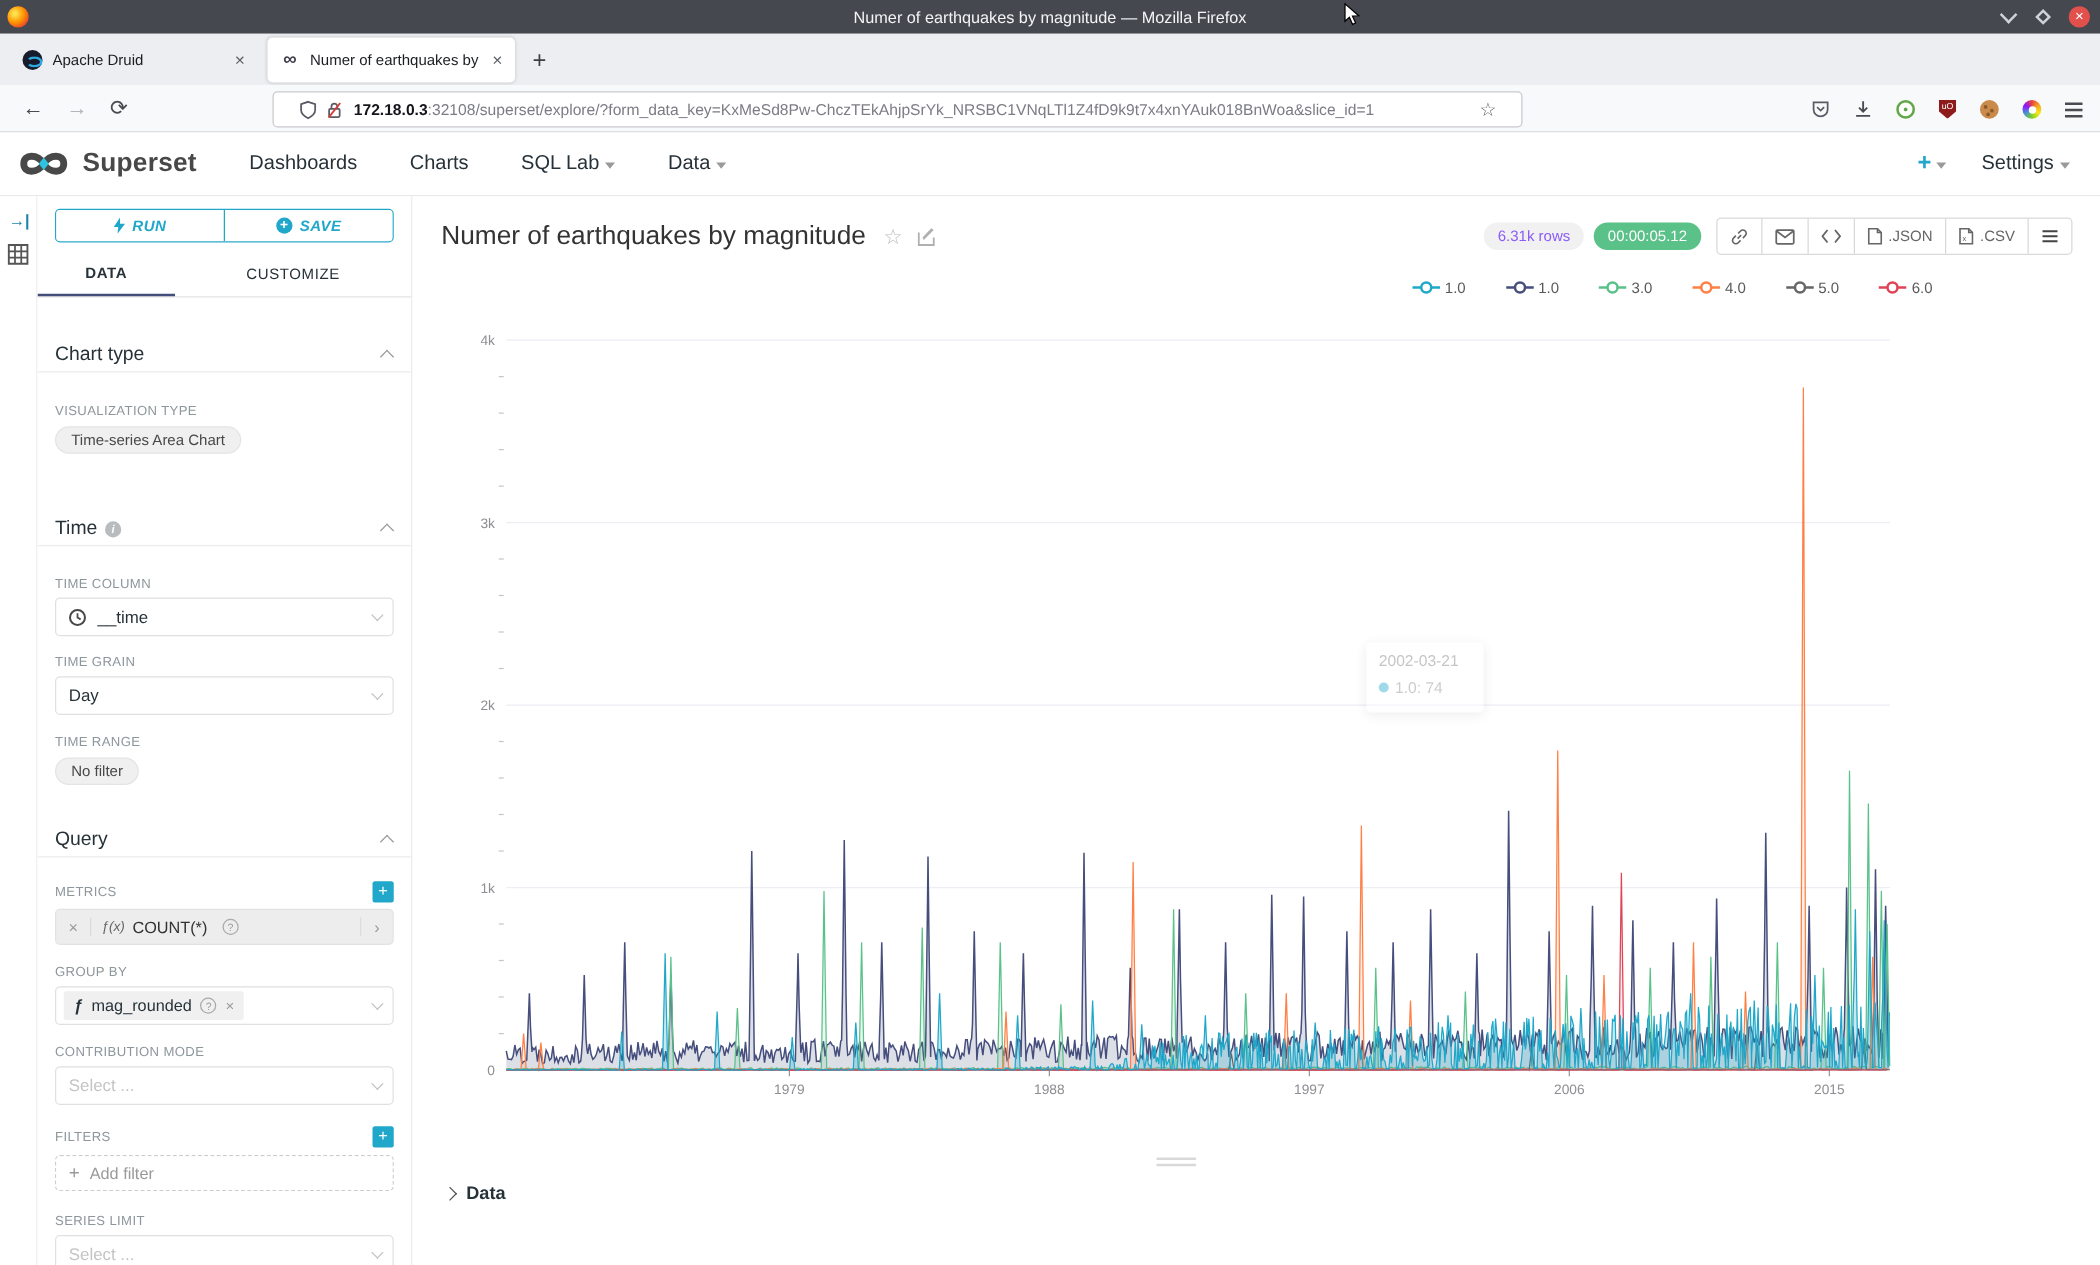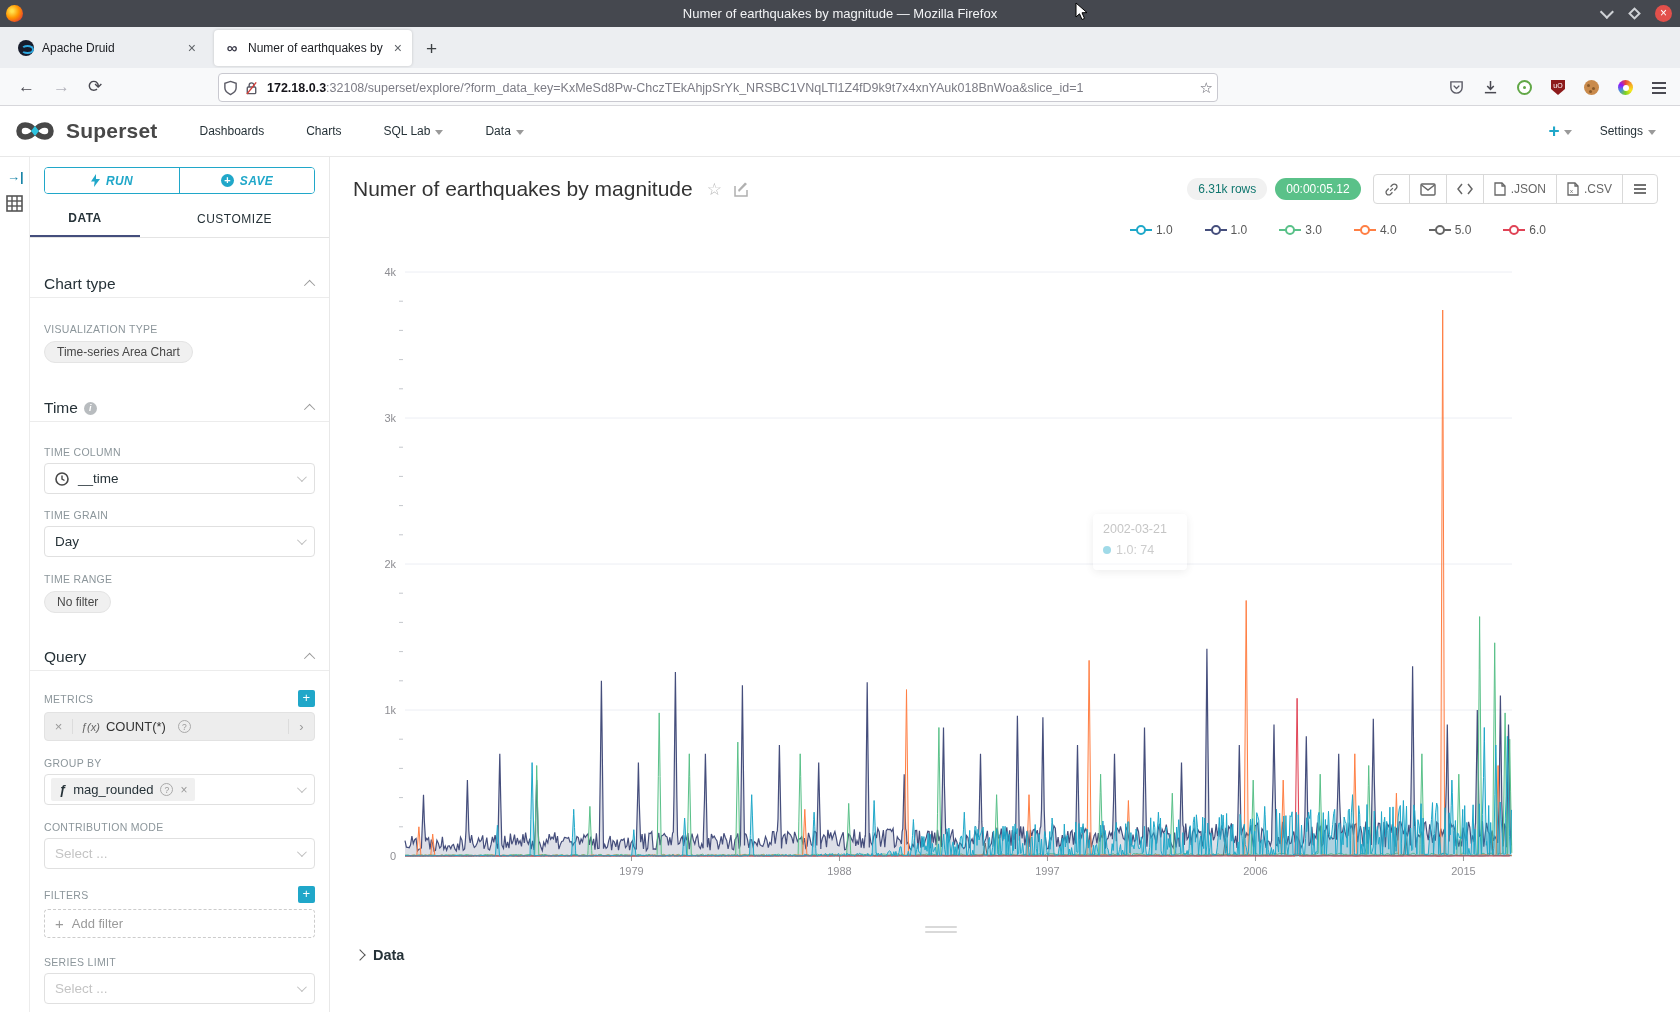--- a/index.html
+++ b/index.html
@@ -33,21 +33,21 @@
   .ss-fav { font-weight:bold; color:#3b3b4a; font-size:15px; line-height:16px; text-align:center; }
   .tab-label { font-size:12px; color:#1b1d22; white-space:nowrap; overflow:hidden; flex:1 1 auto; }
   .tab-close { color:#5f6368; font-size:14px; margin-left:6px; }
   .newtab { font-size:19px; color:#3c4043; margin:0 0 8px 14px; }
 
   .toolbar { position:absolute; left:0; top:68px; width:1680px; height:38px; background:#f8f9fa;
     border-bottom:1px solid #d7d7db; display:flex; align-items:center; }
   .navbtn { font-size:17px; color:#4a4a52; margin-left:18px; }
   .navbtn.disabled { color:#b4b4bc; }
   .urlbar { position:absolute; left:218px; top:5px; width:1000px; height:29px; background:#fff;
-    border:1px solid #c9c9d0; border-radius:4px; display:flex; align-items:center; padding:0 4px; }
+    border:1px solid #c9c9d0; border-radius:4px; display:flex; align-items:center; padding:0 20px; }
   .url-text { font-size:12.5px; color:#7c7c85; margin-left:8px; white-space:nowrap; overflow:hidden; flex:1; }
   .url-text .host { color:#15141a; font-weight:bold; }
   .url-star { color:#5b5b66; font-size:15px; margin-left:6px; }
   .ext-icons { position:absolute; right:14px; top:5px; height:29px; display:flex; align-items:center; gap:19px; }
   .badger { width:15px; height:15px; border-radius:50%; border:2px solid #61a746; background:#fff; position:relative; }
   .badger::after { content:""; position:absolute; left:4px; top:4px; width:3px; height:3px; border-radius:50%; background:#61a746; }
   .ublock { width:14px; height:15px; background:#8d1b1b; clip-path:polygon(0 0,100% 0,100% 60%,50% 100%,0 60%);
     color:#fff; font-size:7px; text-align:center; line-height:11px; }
   .cookie { width:15px; height:15px; border-radius:50%; background:#c98a4b; position:relative; }
   .cookie::after { content:""; position:absolute; left:3px; top:4px; width:3px; height:3px; border-radius:50%;
@@ -56,21 +56,21 @@
     background:conic-gradient(#e8453c,#f5a623,#f8e71c,#7ed321,#4a90d9,#9013fe,#e8453c); position:relative; }
   .wheel::after { content:""; position:absolute; left:4.5px; top:4.5px; width:6px; height:6px; border-radius:50%; background:#fff; }
   .hamburger { display:flex; flex-direction:column; gap:3px; }
   .hamburger i { width:14px; height:2px; background:#4a4a52; }
 
   
   .appnav { position:absolute; left:0; top:106px; width:1680px; height:51px; background:#fff;
     border-bottom:1px solid #e8e8e8; display:flex; align-items:center; }
   .brand { display:flex; align-items:center; margin-left:12px; }
   .brand-name { font-size:21px; font-weight:bold; color:#484848; margin-left:8px; letter-spacing:.2px; }
-  .nav-item { font-size:12px; color:#263238; margin-left:42px; display:flex; align-items:center; gap:5px; }
+  .nav-item { font-size:16px; color:#263238; margin-left:42px; display:flex; align-items:center; gap:5px; }
   .caret { width:0; height:0; border-left:4px solid transparent; border-right:4px solid transparent;
     border-top:5px solid #9a9a9a; margin-top:2px; }
   .appnav-right { position:absolute; right:24px; display:flex; align-items:center; gap:28px; }
   .plus-teal { color:#20a7c9; font-size:19px; font-weight:bold; display:flex; align-items:center; gap:4px; }
 
   
   .rail { position:absolute; left:0; top:157px; width:30px; height:855px; background:#fff; border-right:1px solid #ececec; }
   .rail-expand { position:absolute; left:7px; top:12px; color:#1a85a8; font-size:13px; font-weight:bold; }
   .rail-grid { position:absolute; left:6px; top:38px; }
 
@@ -120,21 +120,21 @@
   .dashed-box { margin:6px 14px 0 14px; height:29px; border:1px dashed #ccc; border-radius:4px;
     display:flex; align-items:center; padding:0 10px; color:#9a9a9a; font-size:13px; gap:8px; }
 
   
   .main { position:absolute; left:330px; top:157px; width:1350px; height:855px; background:#fff; }
   .chart-header { position:absolute; left:23px; top:16px; right:22px; height:32px; display:flex; align-items:center; }
   .chart-title { font-size:21px; color:#333; }
   .title-star { color:#b9b9b9; font-size:17px; margin-left:14px; }
   .title-edit { margin-left:12px; }
   .hdr-right { margin-left:auto; display:flex; align-items:center; gap:8px; }
-  .badge-rows { background:#f1f1f1; border-radius:11px; padding:4px 11px; font-size:12px; color:#0f766e; }
+  .badge-rows { background:#f1f1f1; border-radius:11px; padding:4px 11px; font-size:12px; color:#8b5cf6; }
   .badge-timer { background:#5ac189; border-radius:11px; padding:4px 11px; font-size:12px; color:#fff; }
   .btn-group { display:flex; border:1px solid #d9d9d9; border-radius:4px; height:30px; margin-left:4px; background:#fff; }
   .bg-cell { display:flex; align-items:center; justify-content:center; padding:0 10px; color:#666; font-size:12px; gap:5px; }
   .bg-cell + .bg-cell { border-left:1px solid #d9d9d9; }
 
   .legend { position:absolute; right:134px; top:66px; display:flex; gap:32px; align-items:center; }
   .lg-item { display:flex; align-items:center; gap:4px; font-size:12px; color:#595959; }
   .lg-mark { position:relative; width:22px; height:10px; }
   .lg-line { position:absolute; left:0; top:4px; width:22px; height:2px; }
   .lg-ring { position:absolute; left:6px; top:0; width:10px; height:10px; border-radius:50%; background:#fff;
@@ -290,21 +290,21 @@
   </div>
 
   <div class="sec-head" style="margin-top:33px">
     <span class="sec-title">Chart type</span>
     <span class="chev-up"></span>
   </div>
   <div class="divider" style="margin-top:0"></div>
   <div class="plabel" style="margin-top:25px">VISUALIZATION TYPE</div>
   <div><span class="pill">Time-series Area Chart</span></div>
 
-  <div class="sec-head" style="margin-top:32px">
+  <div class="sec-head" style="margin-top:47px">
     <span class="sec-title">Time</span>
     <span class="info-dot">i</span>
     <span class="chev-up"></span>
   </div>
   <div class="divider"></div>
   <div class="plabel" style="margin-top:24px">TIME COLUMN</div>
   <div class="selbox">
     <svg width="14" height="14" viewBox="0 0 14 14" style="margin-right:9px">
       <circle cx="7" cy="7" r="6" fill="none" stroke="#484848" stroke-width="1.6"></circle>
       <path d="M7 3.5 V7 L9.5 8.5" fill="none" stroke="#484848" stroke-width="1.4"></path>

